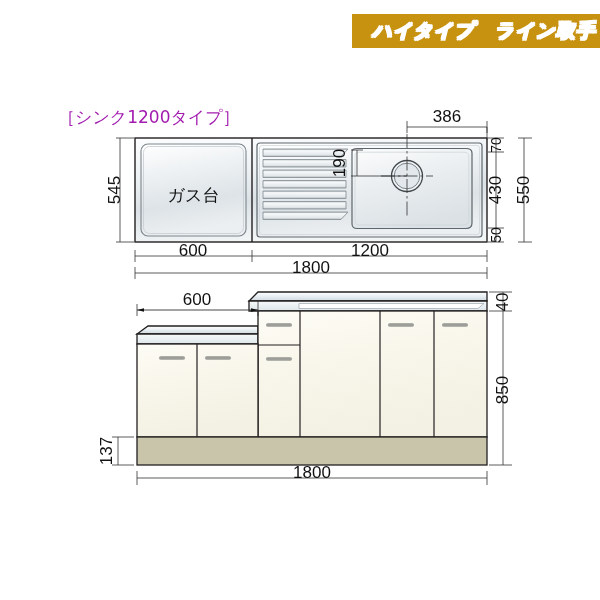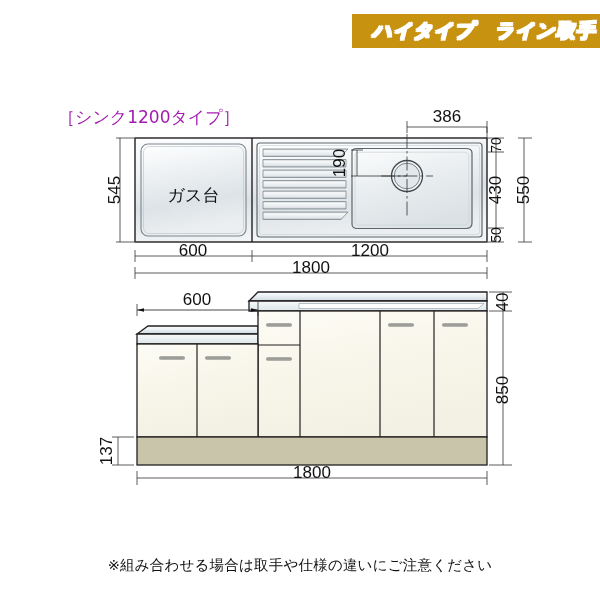--- a/index.html
+++ b/index.html
@@ -268,15 +268,14 @@
       <g>
         <text class="dimtxt" x="508" y="302" text-anchor="middle" transform="rotate(-90 508 302)">40</text>
         <text class="dimtxt" x="508" y="390" text-anchor="middle" transform="rotate(-90 508 390)">850</text>
         <text class="dimtxt" x="112" y="451" text-anchor="middle" transform="rotate(-90 112 451)">137</text>
         <text class="dimtxt" x="312" y="478" text-anchor="middle">1800</text>
         <text class="dimtxt" x="197" y="305" text-anchor="middle">600</text>
       </g>
     </g>
   </svg>
 
-  <div class="footnote">※組み合わせる場合は取手や仕様の違いにご注意ください</div>
 
 </div>
 
 </body></html>

